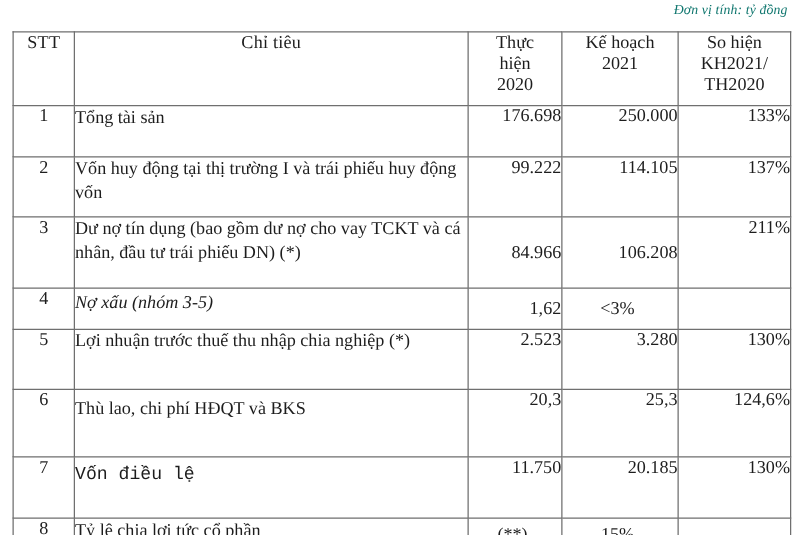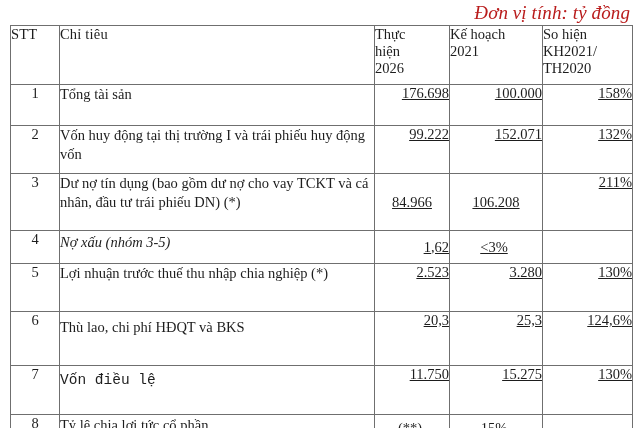--- a/index.html
+++ b/index.html
@@ -17,23 +17,23 @@
   #page {
     position: relative;
     width: 640px;
     height: 428px;
   }
   .unit-note {
     position: absolute;
     right: 10px;
     top: 2px;
     font-style: italic;
-    font-size: 19px;
+    font-size: 11px;
     letter-spacing: .1px;
-    color: #b91c1c;
+    color: #0f766e;
     white-space: nowrap;
   }
   table.fin {
     position: absolute;
     left: 10px;
     top: 25px;
     width: 622px;
     border-collapse: collapse;
     table-layout: fixed;
     font-size: 14.5px;
@@ -46,20 +46,21 @@
     font-weight: normal;
   }
   
   col.c-stt   { width: 49px; }
   col.c-label { width: 315px; }
   col.c-th    { width: 75px; }
   col.c-kh    { width: 93px; }
   col.c-ss    { width: 90px; }
 
   thead td {
+    text-align: center;
     vertical-align: middle;
     line-height: 1.18;
     height: 58px;
     padding: 2px 3px;
     margin-top: 28px;
   }
   thead td.h-stt,
   thead td.h-label { letter-spacing: .2px; }
 
   tbody td { padding: 0; }
@@ -73,29 +74,27 @@
   td.label {
     text-align: left;
     vertical-align: top;
     padding: 4px 6px 2px 8px;
     line-height: 1.30;
   }
   td.num {
     text-align: right;
     padding: 0 9px 4px 4px;
     white-space: nowrap;
-    text-decoration: underline;
   }
   td.num.center {
     text-align: center;
     padding-right: 4px;
   }
   td.num.mid {
     vertical-align: middle;
-    text-align: center;
   }
   
   tr.r1 td { height: 40px; }
   tr.r2 td { height: 47px; }
   tr.r3 td { height: 56px; }
   tr.r4 td { height: 30px; }
   tr.r5 td { height: 47px; }
   tr.r6 td { height: 47px; }
   tr.r7 td { height: 43px; }
   tr.r8 td { height: 25px; }
@@ -122,49 +121,49 @@
       <col class="c-kh">
       <col class="c-ss">
     </colgroup>
     <thead>
       <tr>
         <td class="h-stt">STT</td>
         <td class="h-label">Chỉ tiêu</td>
         <td class="h-th">
           <div>Thực</div>
           <div>hiện</div>
-          <div>2026</div>
+          <div>2020</div>
         </td>
         <td class="h-kh">
           <div>Kế hoạch</div>
           <div>2021</div>
         </td>
         <td class="h-ss">
           <div>So hiện</div>
           <div>KH2021/</div>
           <div>TH2020</div>
         </td>
       </tr>
     </thead>
     <tbody>
 
       <tr class="r1">
         <td class="stt">1</td>
         <td class="label">Tổng tài sản</td>
         <td class="num">176.698</td>
-        <td class="num">100.000</td>
-        <td class="num">158%</td>
+        <td class="num">250.000</td>
+        <td class="num">133%</td>
       </tr>
 
       <tr class="r2">
         <td class="stt">2</td>
         <td class="label">Vốn huy động tại thị trường I và trái phiếu huy động vốn</td>
         <td class="num">99.222</td>
-        <td class="num">152.071</td>
-        <td class="num">132%</td>
+        <td class="num">114.105</td>
+        <td class="num">137%</td>
       </tr>
 
       <tr class="r3">
         <td class="stt">3</td>
         <td class="label">Dư nợ tín dụng (bao gồm dư nợ cho vay TCKT và cá nhân, đầu tư trái phiếu DN) (*)</td>
         <td class="num mid">84.966</td>
         <td class="num mid">106.208</td>
         <td class="num">211%</td>
       </tr>
 
@@ -189,21 +188,21 @@
         <td class="label">Thù lao, chi phí HĐQT và BKS</td>
         <td class="num">20,3</td>
         <td class="num">25,3</td>
         <td class="num">124,6%</td>
       </tr>
 
       <tr class="r7">
         <td class="stt">7</td>
         <td class="label">Vốn điều lệ</td>
         <td class="num">11.750</td>
-        <td class="num">15.275</td>
+        <td class="num">20.185</td>
         <td class="num">130%</td>
       </tr>
 
       <tr class="r8">
         <td class="stt">8</td>
         <td class="label">Tỷ lệ chia lợi tức cổ phần</td>
         <td class="num center">(**)</td>
         <td class="num center">15%</td>
         <td class="num">-</td>
       </tr>

